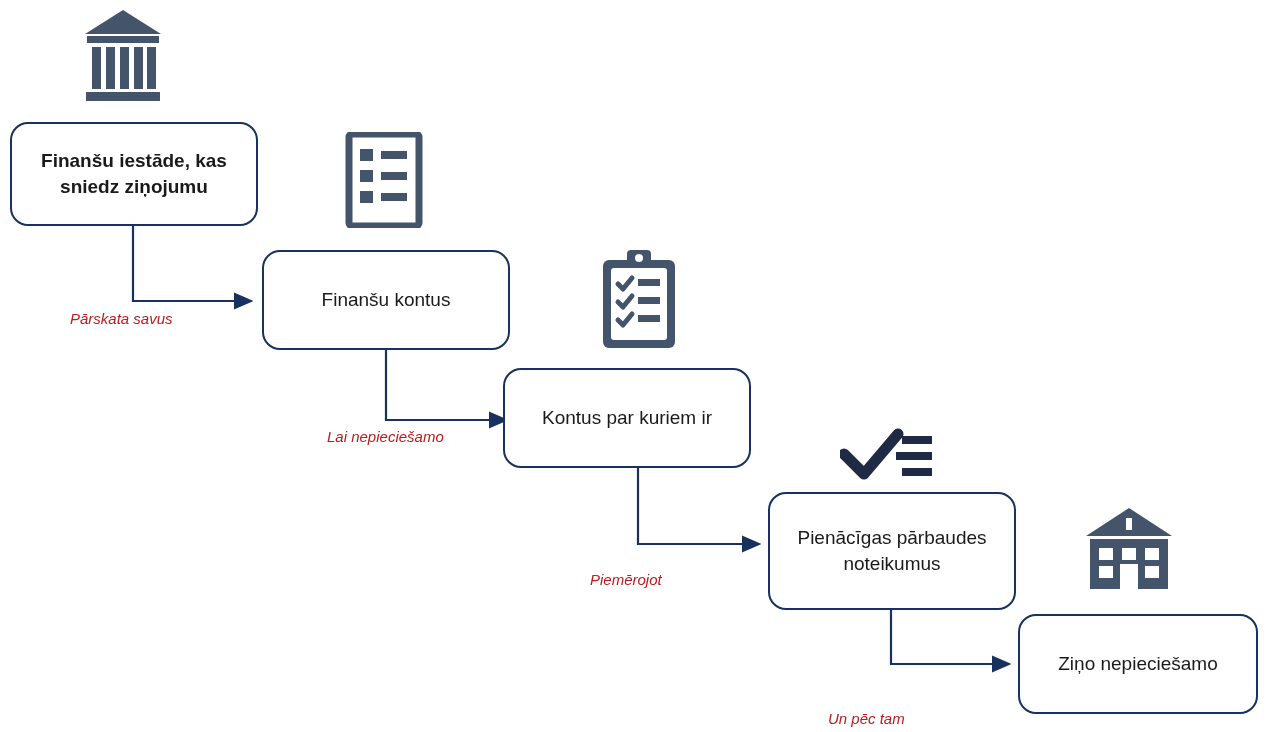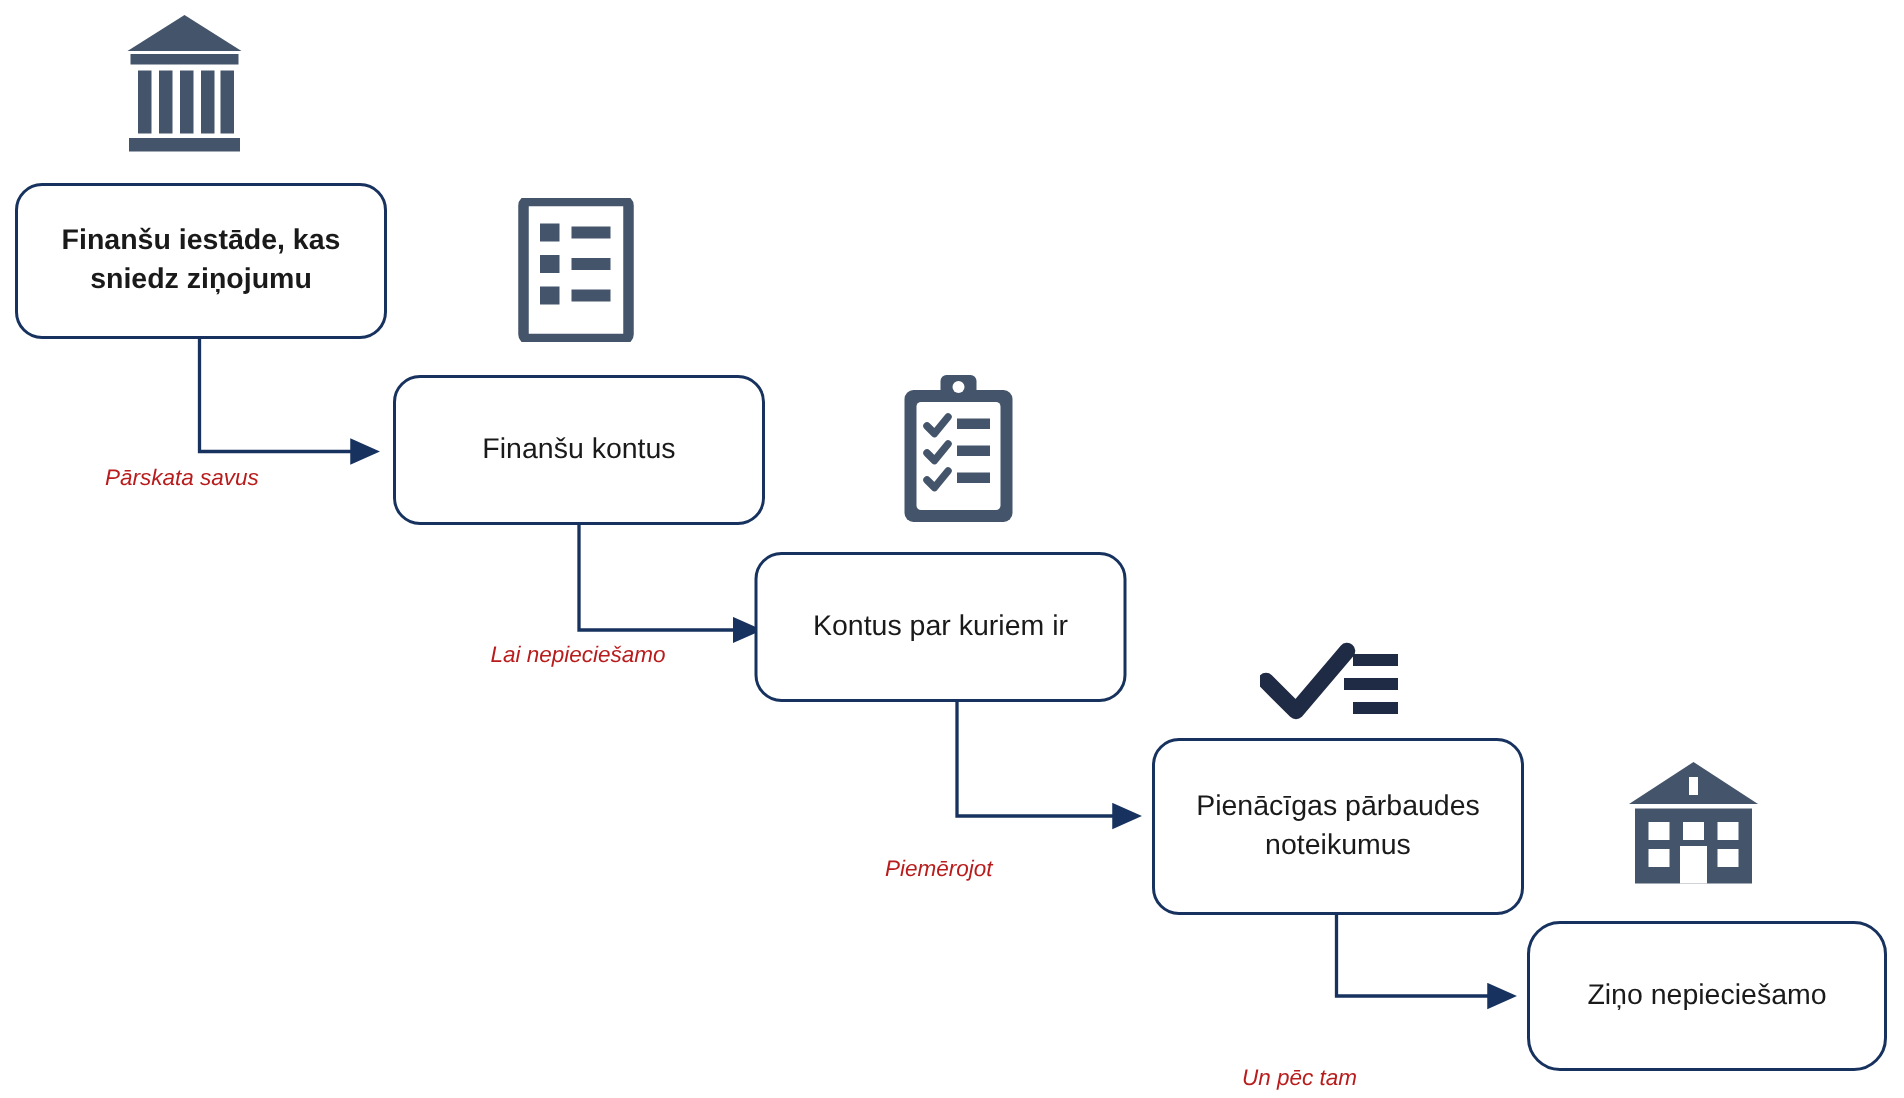--- a/index.html
+++ b/index.html
@@ -156,21 +156,21 @@
     </span>
   </div>
 
   <div class="node" style="left:768px; top:492px; width:248px; height:118px;">
     <span>
       <span>Pienācīgas pārbaudes</span>
       <span>noteikumus</span>
     </span>
   </div>
 
-  <div class="node" style="left:1018px; top:614px; width:240px; height:100px;border-radius:22px;">
+  <div class="node" style="left:1018px; top:614px; width:240px; height:100px;">
     <span>
       <span>Ziņo nepieciešamo</span>
     </span>
   </div>
 
   <div class="edge-label" style="left:70px; top:310px;">Pārskata savus</div>
   <div class="edge-label" style="left:327px; top:428px;">Lai nepieciešamo</div>
   <div class="edge-label" style="left:590px; top:551px;margin-top:20px;">Piemērojot</div>
   <div class="edge-label" style="left:828px; top:710px;">Un pēc tam</div>
 

